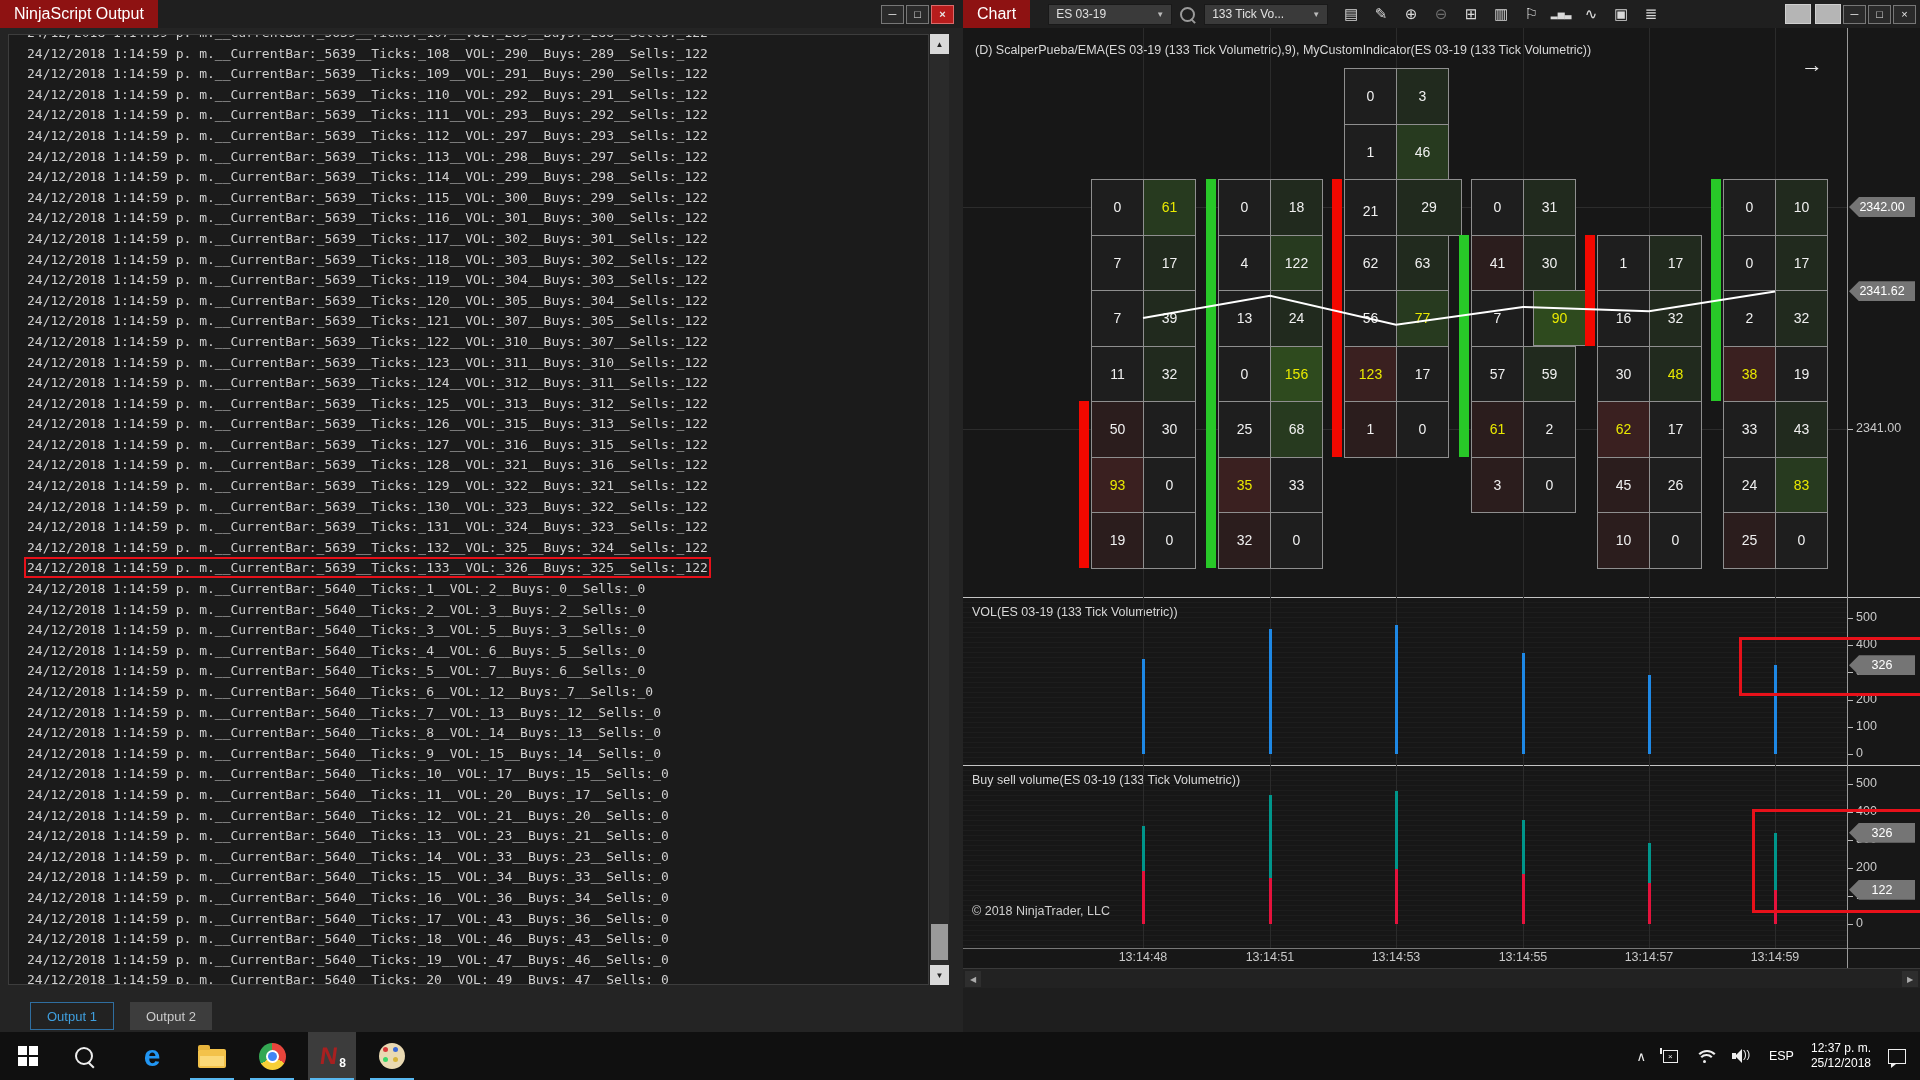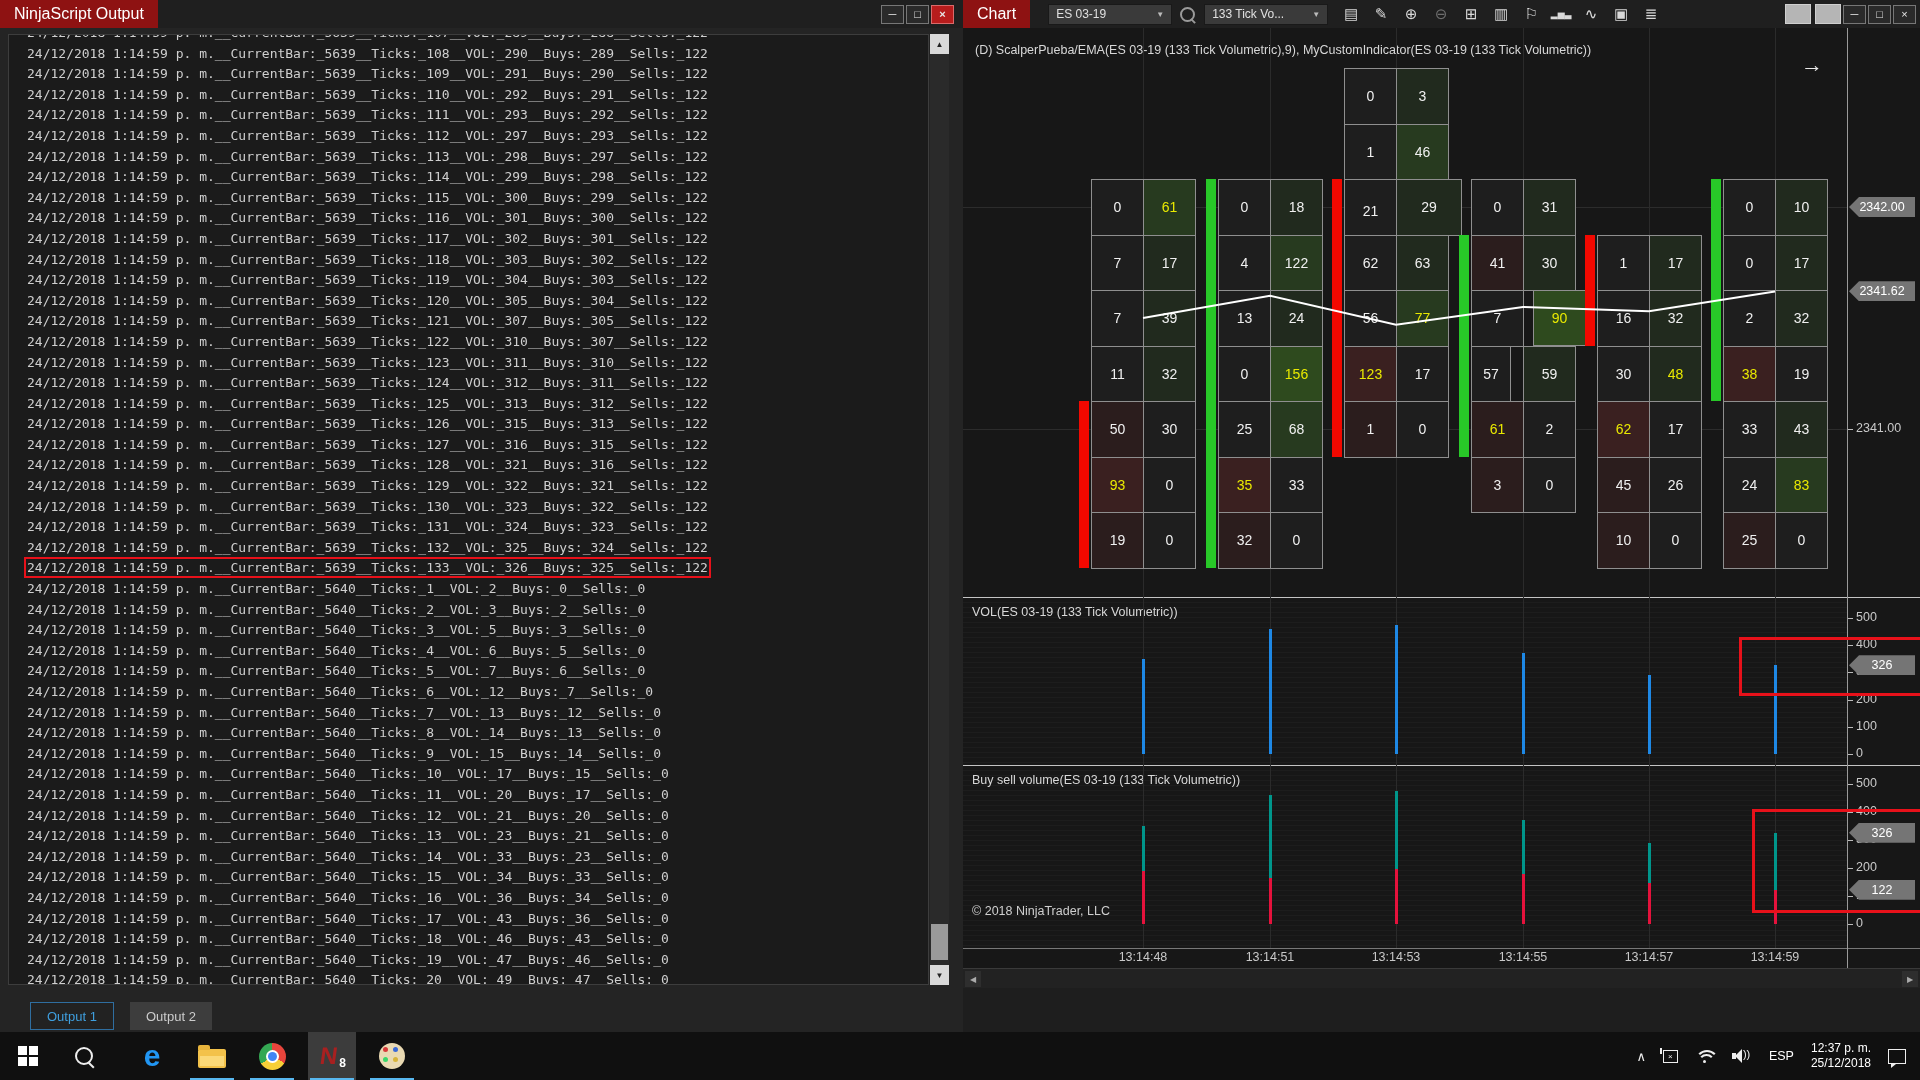--- a/index.html
+++ b/index.html
@@ -257,21 +257,21 @@
         <div class="fp-cell" style="left:433px;top:317.5px;width:53px;height:56.5px;">17</div>
         <div class="fp-cell r1" style="left:381px;top:373px;width:53px;height:56.5px;">1</div>
         <div class="fp-cell" style="left:433px;top:373px;width:53px;height:56.5px;">0</div>
         <div class="delta dred" style="left:369px;top:151px;height:277.5px;"></div>
         <div class="fp-cell" style="left:508px;top:151px;width:53px;height:56.5px;">0</div>
         <div class="fp-cell g1" style="left:560px;top:151px;width:53px;height:56.5px;">31</div>
         <div class="fp-cell r1" style="left:508px;top:206.5px;width:53px;height:56.5px;">41</div>
         <div class="fp-cell g1" style="left:560px;top:206.5px;width:53px;height:56.5px;">30</div>
         <div class="fp-cell" style="left:508px;top:262px;width:53px;height:56.5px;">7</div>
         <div class="fp-cell g3 ytext" style="left:570px;top:262px;width:53px;height:56px;">90</div>
-        <div class="fp-cell" style="left:508px;top:317.5px;width:40px;height:56.5px;">57</div>
+        <div class="fp-cell" style="left:508px;top:317.5px;width:53px;height:56.5px;">57</div>
         <div class="fp-cell g1" style="left:560px;top:317.5px;width:53px;height:56.5px;">59</div>
         <div class="fp-cell r1 ytext" style="left:508px;top:373px;width:53px;height:56.5px;">61</div>
         <div class="fp-cell" style="left:560px;top:373px;width:53px;height:56.5px;">2</div>
         <div class="fp-cell r1" style="left:508px;top:428.5px;width:53px;height:56.5px;">3</div>
         <div class="fp-cell" style="left:560px;top:428.5px;width:53px;height:56.5px;">0</div>
         <div class="delta dgreen" style="left:496px;top:206.5px;height:222px;"></div>
         <div class="fp-cell" style="left:634px;top:206.5px;width:53px;height:56.5px;">1</div>
         <div class="fp-cell g1" style="left:686px;top:206.5px;width:53px;height:56.5px;">17</div>
         <div class="fp-cell" style="left:634px;top:262px;width:53px;height:56.5px;">16</div>
         <div class="fp-cell g1" style="left:686px;top:262px;width:53px;height:56.5px;">32</div>

